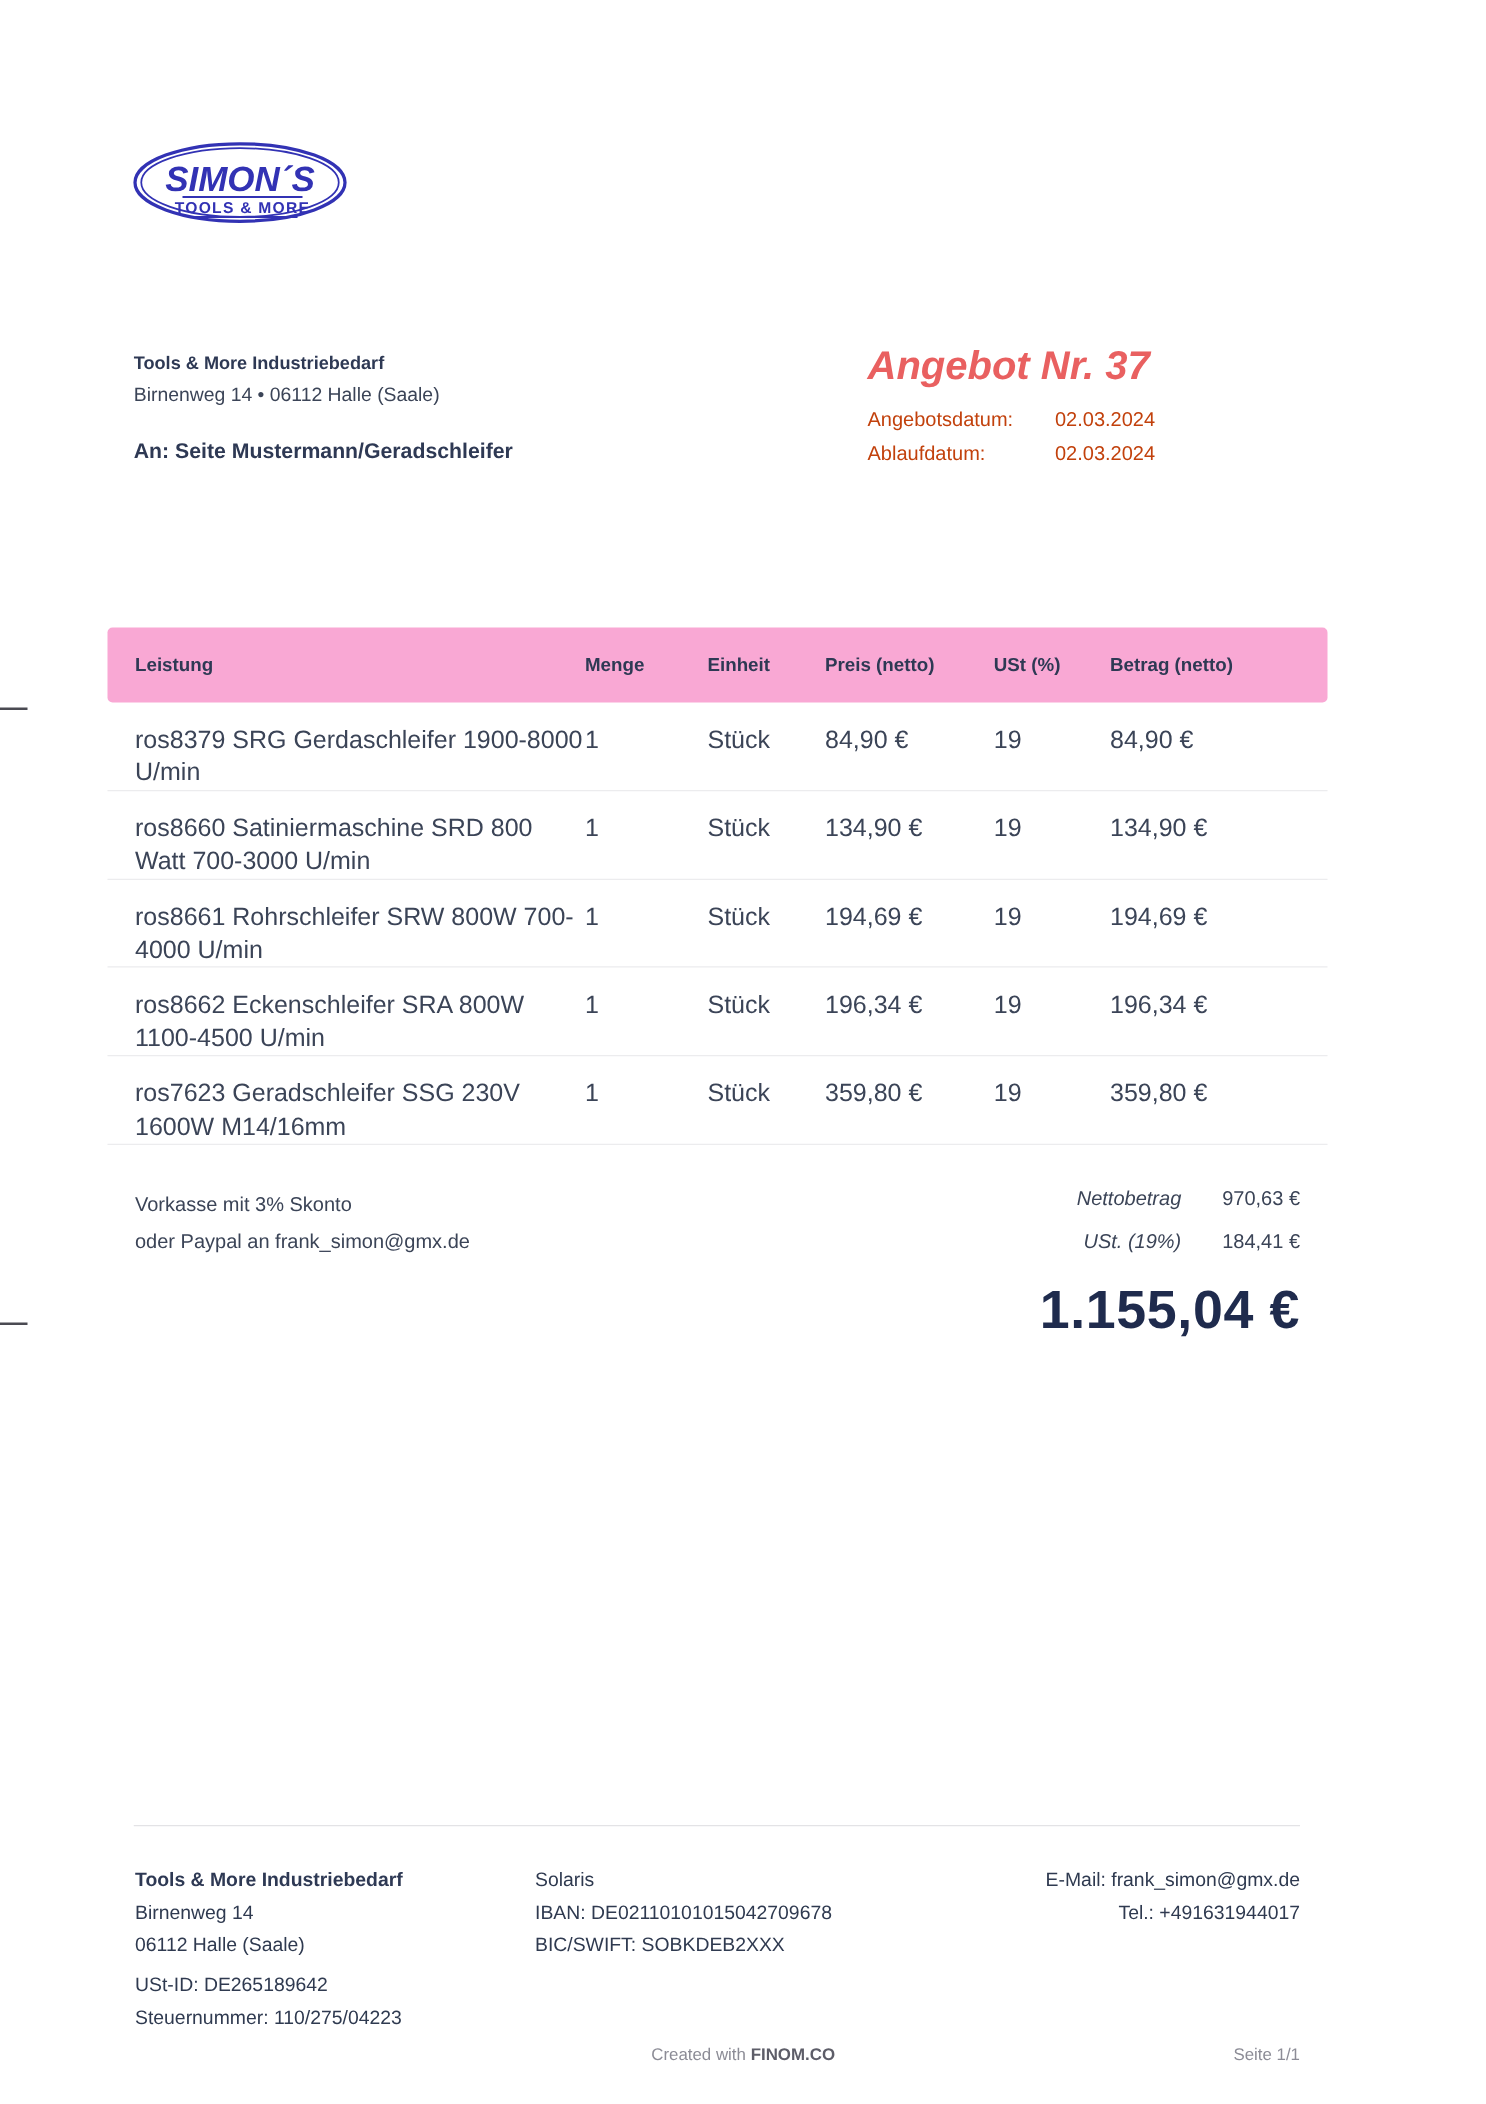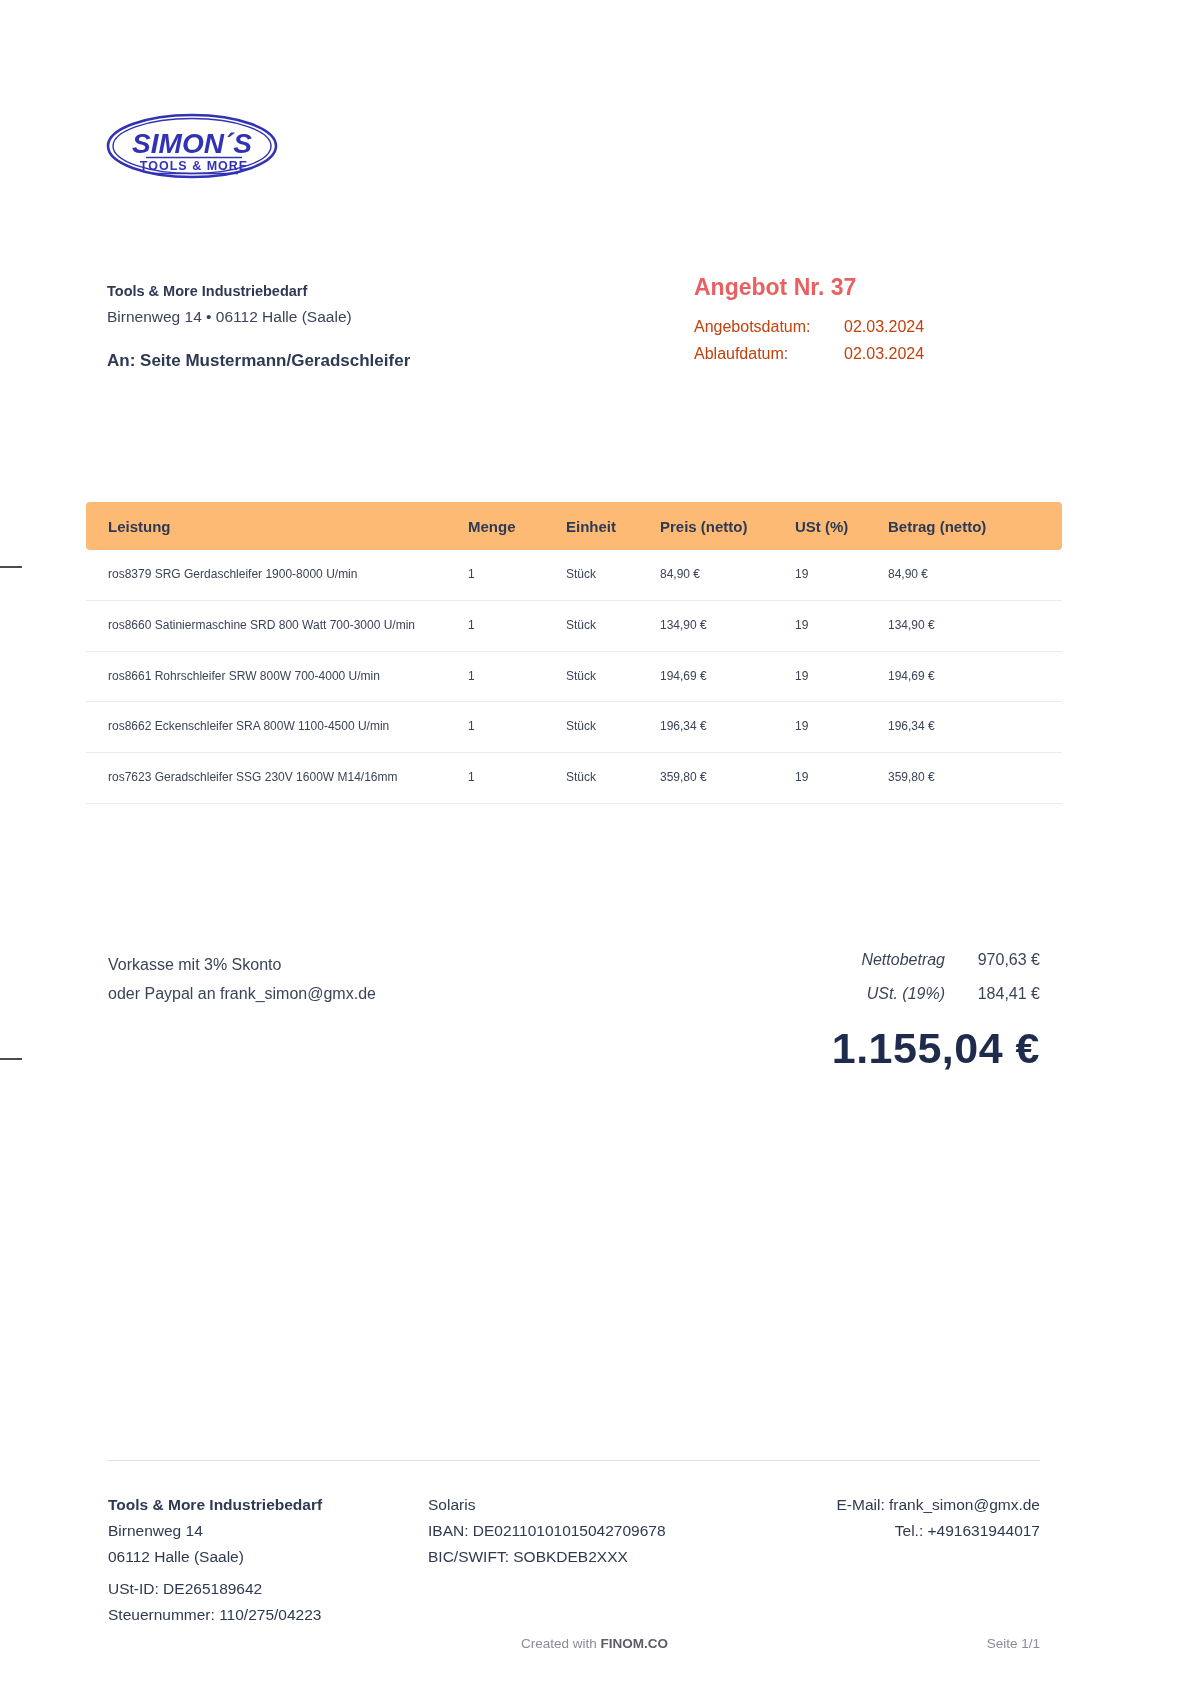--- a/index.html
+++ b/index.html
@@ -10,32 +10,32 @@
   .logo { position:absolute; left:104px; top:110px; }
 
   
   .sender { position:absolute; left:107px; top:283px; }
   .sender-company { font-size:14.5px; font-weight:700; color:#2e3954; }
   .sender-address { font-size:15.5px; color:#3b4457; margin-top:9px; }
   .recipient { font-size:17px; font-weight:700; color:#2e3954; margin-top:25px; }
 
   
   .offer { position:absolute; left:694px; top:274px; width:346px; }
-  .offer-title { font-size:23px; font-weight:700; color:#e96060; margin-bottom:17px; }
+  .offer-title { font-size:32px; font-weight:700; color:#e96060; margin-bottom:17px;font-style:italic; }
   .offer-dates { display:grid; grid-template-columns:150px auto; row-gap:9px; font-size:16px; color:#c2410c; }
 
   
   .fold-mark { position:absolute; left:0; width:22px; height:0; border-top:2px solid #4a4a52; }
   .fold-1 { top:566px; } .fold-2 { top:1058px; }
 
   
   .items { position:absolute; left:86px; top:502px; width:976px; }
   .t-head, .t-row { display:grid; grid-template-columns:360px 98px 94px 135px 93px 152px; padding-left:22px; padding-right:22px; }
-  .t-head { background:#fdba74; height:48px; align-items:center; border-radius:4px; font-size:15px; font-weight:700; color:#2e3954; }
-  .t-row { padding-top:17px; padding-bottom:17px; border-bottom:1px solid #ececee; font-size:12px; color:#3b4457; line-height:1.32; }
+  .t-head { background:#f9a8d4; height:60px; align-items:center; border-radius:4px; font-size:15px; font-weight:700; color:#2e3954; }
+  .t-row { padding-top:17px; border-bottom:1px solid #ececee; font-size:20px; color:#3b4457; line-height:1.32; }
   .c-num, .c-right { }
 
   
   .payment { position:absolute; left:108px; top:950px; font-size:16px; color:#3b4457; line-height:29px; }
 
   
   .totals { position:absolute; right:149px; top:951px; }
   .total-row { display:grid; grid-template-columns:auto 95px; column-gap:0; margin-bottom:16px; font-size:16px; color:#3b4457; }
   .total-row .lbl { text-align:right;font-style:italic; }
   .total-row .val { text-align:right; }

